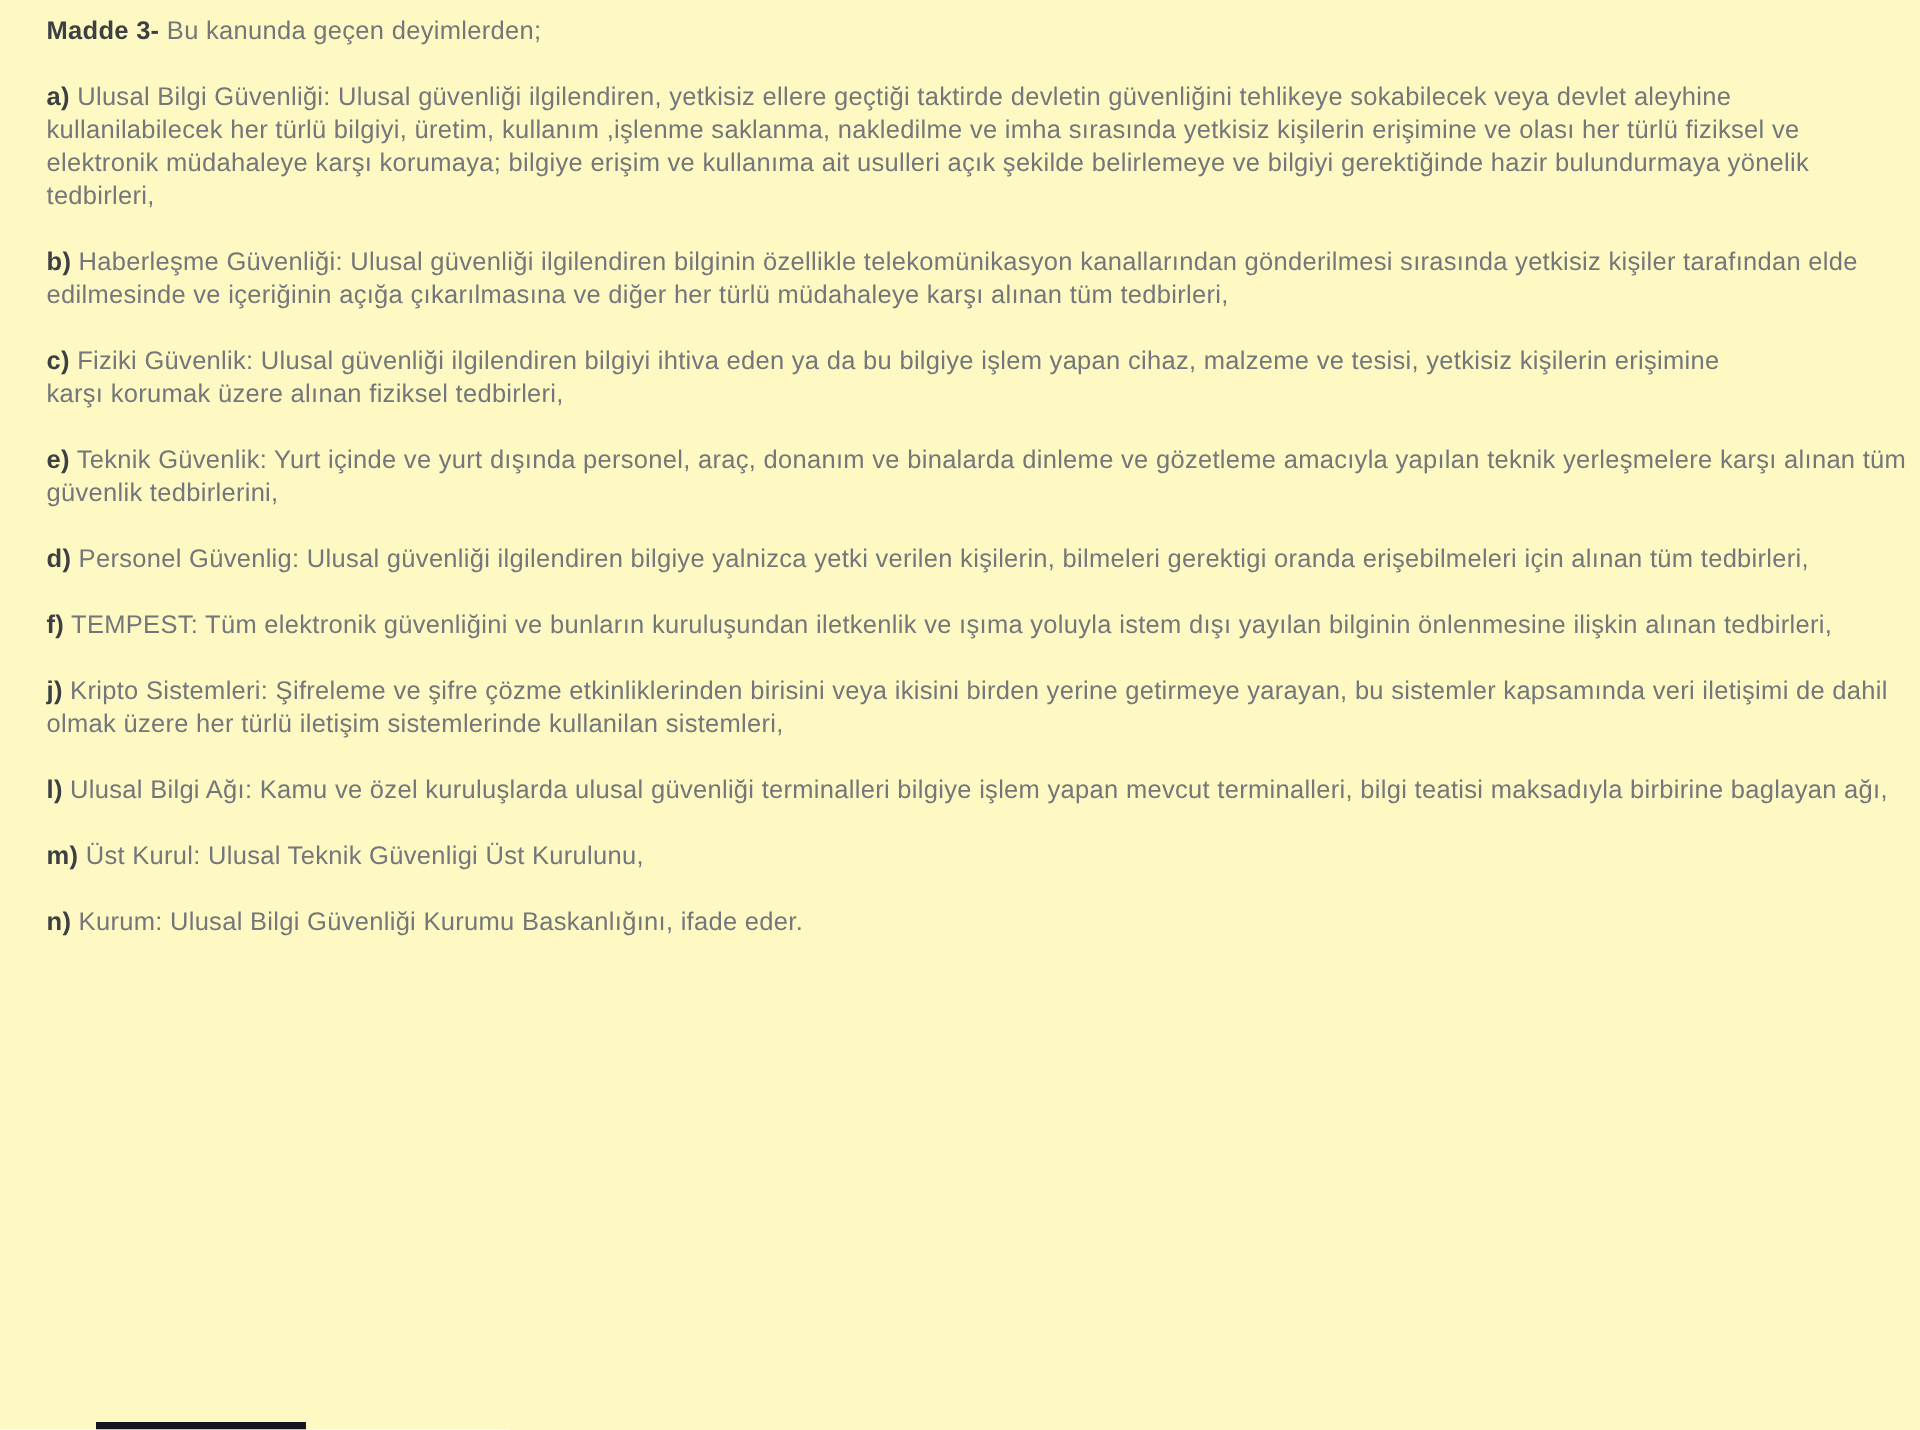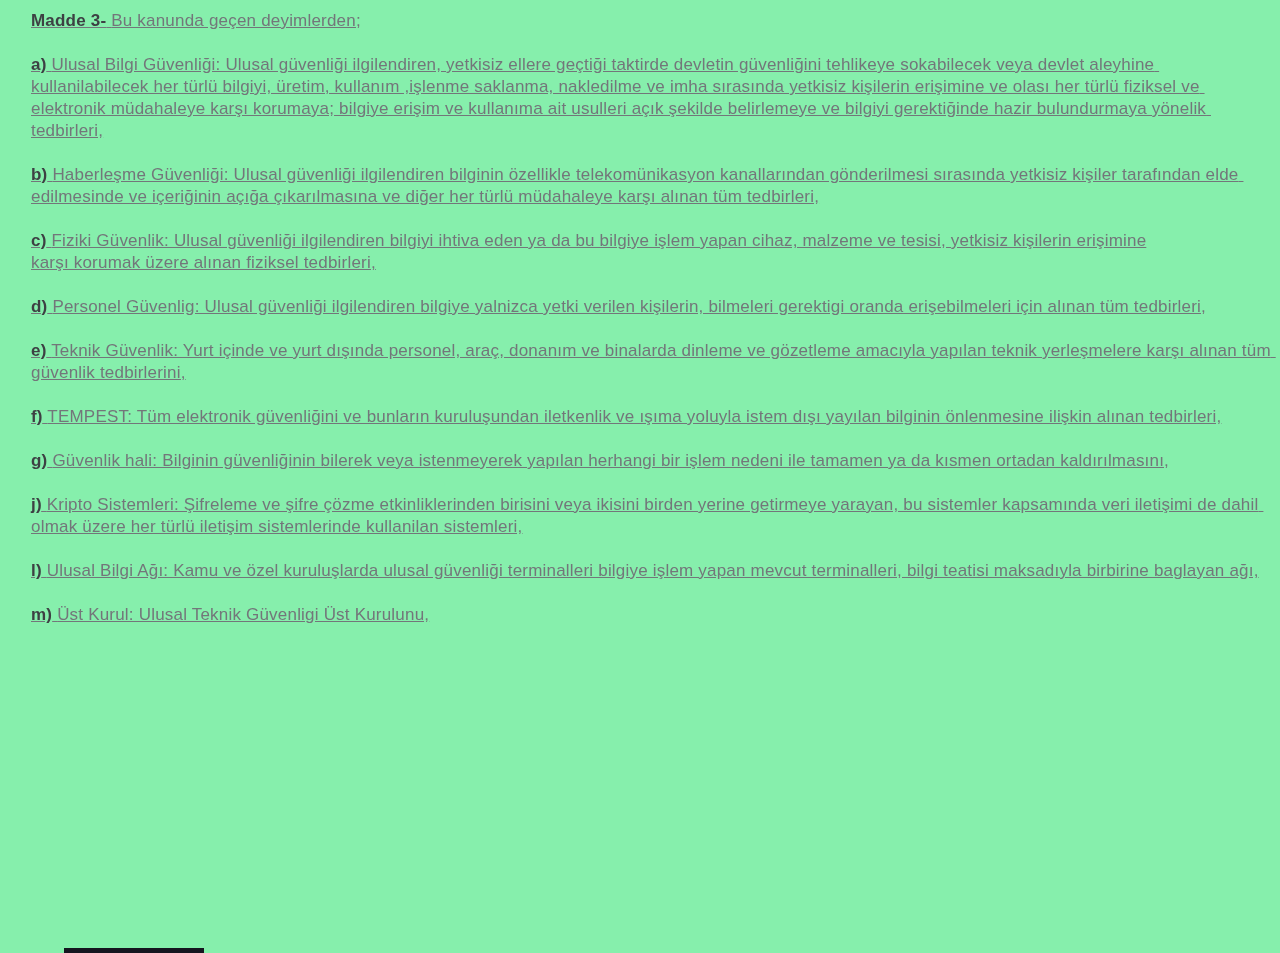--- a/index.html
+++ b/index.html
@@ -7,29 +7,28 @@
     padding: 0;
     background: #ffffff;
     width: 1280px;
     height: 953px;
     overflow: hidden;
   }
   .page {
     position: relative;
     width: 1280px;
     height: 953px;
-    background: #86efac;
+    background: #fef9c3;
     font-family: "Liberation Sans", "DejaVu Sans", sans-serif;
     font-size: 17px;
     line-height: 22px;
     color: #73767a;
     box-sizing: border-box;
     padding: 10px 6px 0 31px;
     letter-spacing: 0.2px;
-    text-decoration: underline;
   }
   p.para {
     margin: 0 0 22px 0;
   }
   p.heading {
     margin: 0 0 22px 0;
   }
   .lbl {
     font-weight: 700;
     color: #3d4043;
@@ -66,53 +65,53 @@
     <span class="txt">Haberleşme Güvenliği: Ulusal güvenliği ilgilendiren bilginin özellikle telekomünikasyon kanallarından gönderilmesi sırasında yetkisiz kişiler tarafından elde edilmesinde ve içeriğinin açığa çıkarılmasına ve diğer her türlü müdahaleye karşı alınan tüm tedbirleri,</span>
   </p>
 
   <p class="para">
     <b class="lbl">c)</b>
     <span class="txt">Fiziki Güvenlik: Ulusal güvenliği ilgilendiren bilgiyi ihtiva eden ya da bu bilgiye işlem yapan cihaz, malzeme ve tesisi, yetkisiz kişilerin erişimine
 karşı korumak üzere alınan fiziksel tedbirleri,</span>
   </p>
 
   <p class="para">
-    <b class="lbl">d)</b>
-    <span class="txt">Personel Güvenlig: Ulusal güvenliği ilgilendiren bilgiye yalnizca yetki verilen kişilerin, bilmeleri gerektigi oranda erişebilmeleri için alınan tüm tedbirleri,</span>
+    <b class="lbl">e)</b>
+    <span class="txt">Teknik Güvenlik: Yurt içinde ve yurt dışında personel, araç, donanım ve binalarda dinleme ve gözetleme amacıyla yapılan teknik yerleşmelere karşı alınan tüm güvenlik tedbirlerini,</span>
   </p>
 
   <p class="para">
-    <b class="lbl">e)</b>
-    <span class="txt">Teknik Güvenlik: Yurt içinde ve yurt dışında personel, araç, donanım ve binalarda dinleme ve gözetleme amacıyla yapılan teknik yerleşmelere karşı alınan tüm güvenlik tedbirlerini,</span>
+    <b class="lbl">d)</b>
+    <span class="txt">Personel Güvenlig: Ulusal güvenliği ilgilendiren bilgiye yalnizca yetki verilen kişilerin, bilmeleri gerektigi oranda erişebilmeleri için alınan tüm tedbirleri,</span>
   </p>
 
   <p class="para">
     <b class="lbl">f)</b>
     <span class="txt">TEMPEST: Tüm elektronik güvenliğini ve bunların kuruluşundan iletkenlik ve ışıma yoluyla istem dışı yayılan bilginin önlenmesine ilişkin alınan tedbirleri,</span>
   </p>
 
-  <p class="para">
-    <b class="lbl">g)</b>
-    <span class="txt">Güvenlik hali: Bilginin güvenliğinin bilerek veya istenmeyerek yapılan herhangi bir işlem nedeni ile tamamen ya da kısmen ortadan kaldırılmasını,</span>
-  </p>
 
 
 
   <p class="para">
     <b class="lbl">j)</b>
     <span class="txt">Kripto Sistemleri: Şifreleme ve şifre çözme etkinliklerinden birisini veya ikisini birden yerine getirmeye yarayan, bu sistemler kapsamında veri iletişimi de dahil olmak üzere her türlü iletişim sistemlerinde kullanilan sistemleri,</span>
   </p>
 
 
   <p class="para">
     <b class="lbl">l)</b>
     <span class="txt">Ulusal Bilgi Ağı: Kamu ve özel kuruluşlarda ulusal güvenliği terminalleri bilgiye işlem yapan mevcut terminalleri, bilgi teatisi maksadıyla birbirine baglayan ağı,</span>
   </p>
 
   <p class="para">
     <b class="lbl">m)</b>
     <span class="txt">Üst Kurul: Ulusal Teknik Güvenligi Üst Kurulunu,</span>
   </p>
 
+  <p class="para">
+    <b class="lbl">n)</b>
+    <span class="txt">Kurum: Ulusal Bilgi Güvenliği Kurumu Baskanlığını, ifade eder.</span>
+  </p>
 
   <div class="bottom-sliver"></div>
 
 </div>
 
 </body></html>

